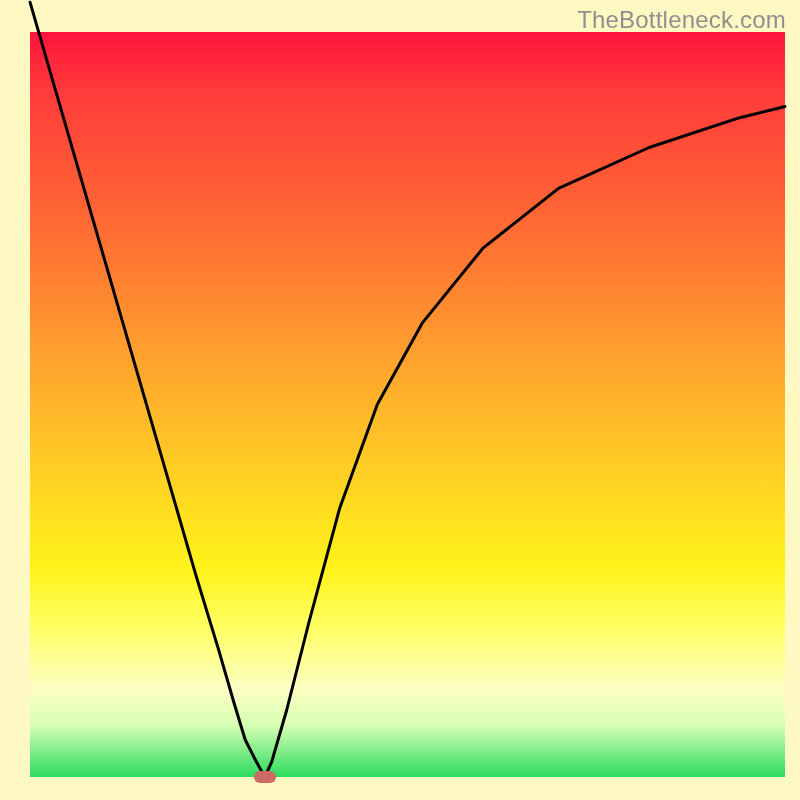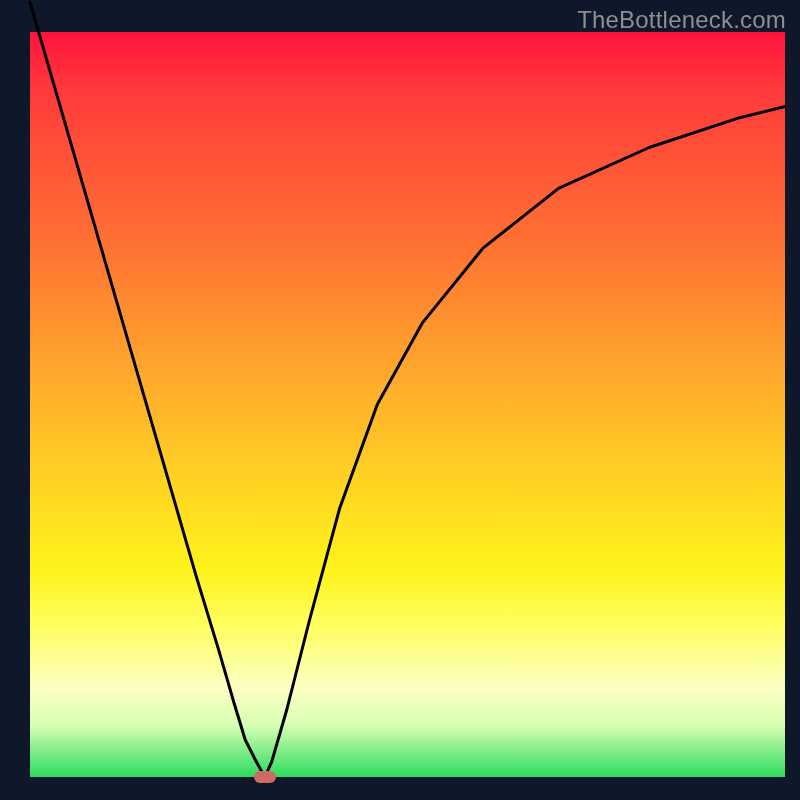--- a/index.html
+++ b/index.html
@@ -10,21 +10,21 @@
     background: #000;
     overflow: hidden;
     font-family: Arial, Helvetica, sans-serif;
   }
   .frame {
     position: absolute;
     left: 0;
     top: 0;
     width: 800px;
     height: 800px;
-    background: #0f172a;
+    background: #fef9c3;
   }
   .plot-area {
     position: absolute;
     left: 30px;
     top: 32px;
     width: 755px;
     height: 745px;
     
     background: linear-gradient(
       to bottom,

